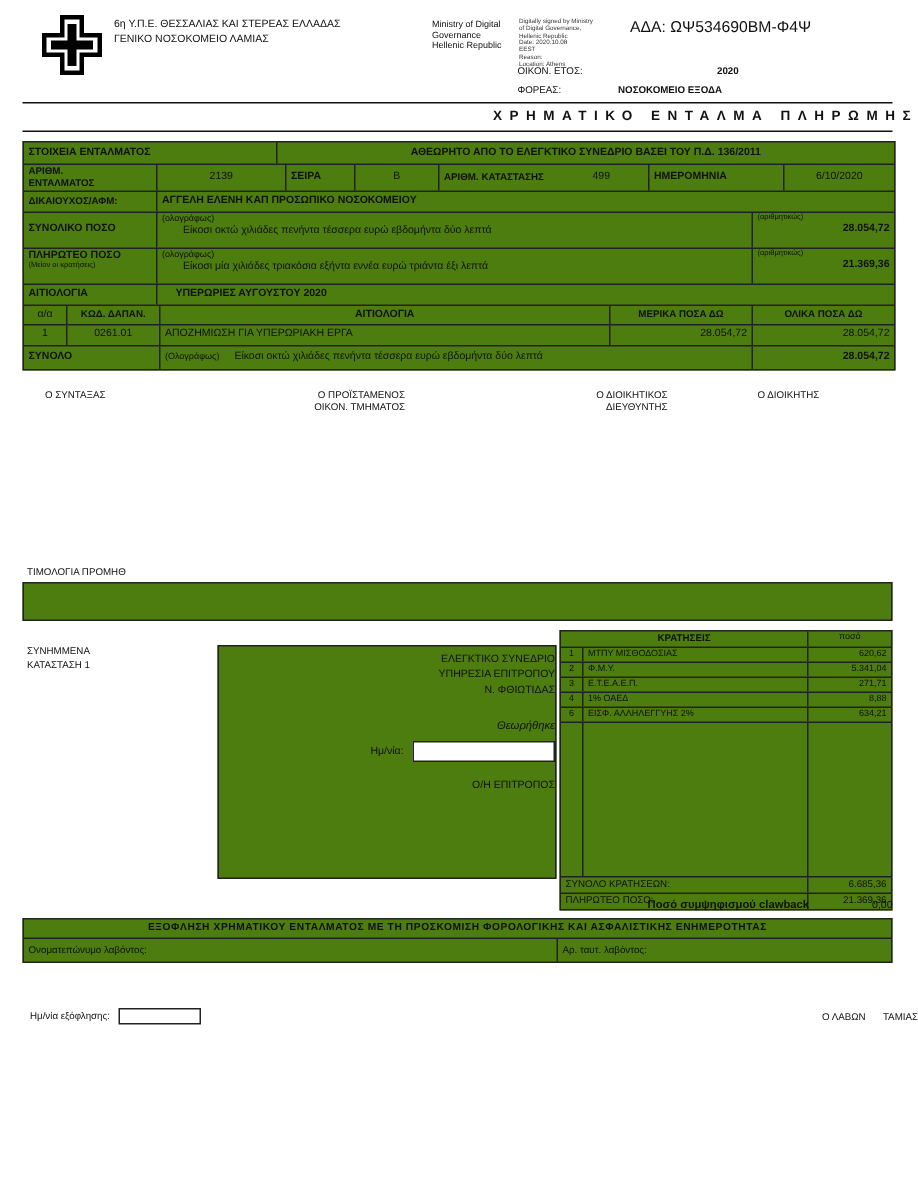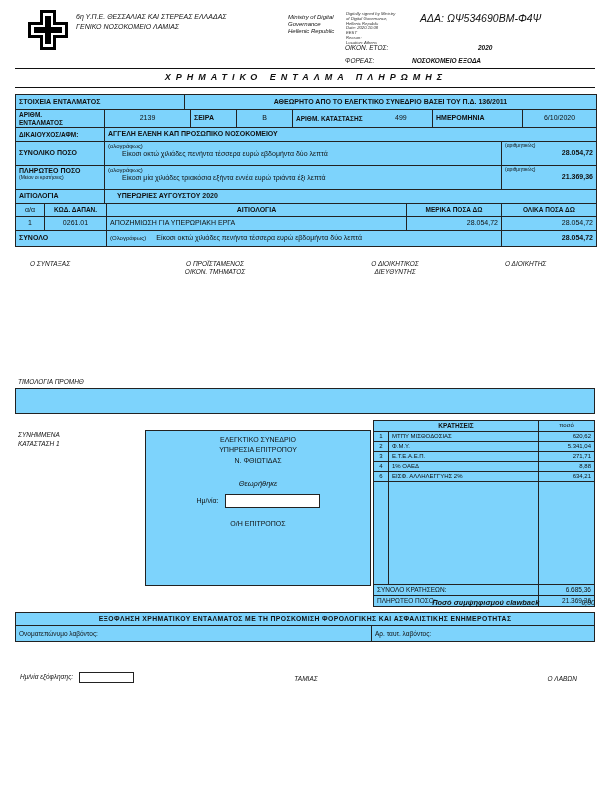--- a/index.html
+++ b/index.html
@@ -1,26 +1,26 @@
 <!DOCTYPE html>
 <html><head>
 <meta charset="utf-8">
 <style>
   html,body{margin:0;padding:0;background:#ffffff;}
   .page{position:relative;width:612px;height:792px;background:#fff;overflow:hidden;
         font-family:"Liberation Sans",sans-serif;color:#111;font-size:7px;line-height:1.2;}
-  .abs{position:absolute;font-style:italic;}
-  .b{font-weight:bold}.c{text-align:center}.r{text-align:right}
+  .abs{position:absolute;}
+  .b{font-weight:bold}.c{text-align:right}.r{text-align:right}
   .preline{white-space:pre-line}
   .tiny{font-size:5px;line-height:5.5px}
   .micro{font-size:4.2px;line-height:4.8px}
   .small{font-size:6px}
   .hr{position:absolute;left:15px;width:580px;border-top:1px solid #111;height:0;}
   
-  .tbl{position:absolute;border:1px solid #222;box-sizing:border-box;background:#7dd3fc;}
+  .tbl{position:absolute;border:1px solid #222;box-sizing:border-box;background:#4d7c0f;}
   .col{display:flex;flex-direction:column;}
   .tr{display:flex;border-top:1px solid #222;box-sizing:border-box;align-items:stretch;}
   .tr:first-child{border-top:none;}
   .td{border-left:1px solid #222;padding:1px 3px;box-sizing:border-box;overflow:hidden;}
   .td:first-child{border-left:none;}
   .td.nb{border-left:none;}
   .grow{flex:1;min-width:0;}
   .vc{display:flex;align-items:center;}
   .fillbox{border:1px solid #222;box-sizing:border-box;background:#fff;display:inline-block;}
   

